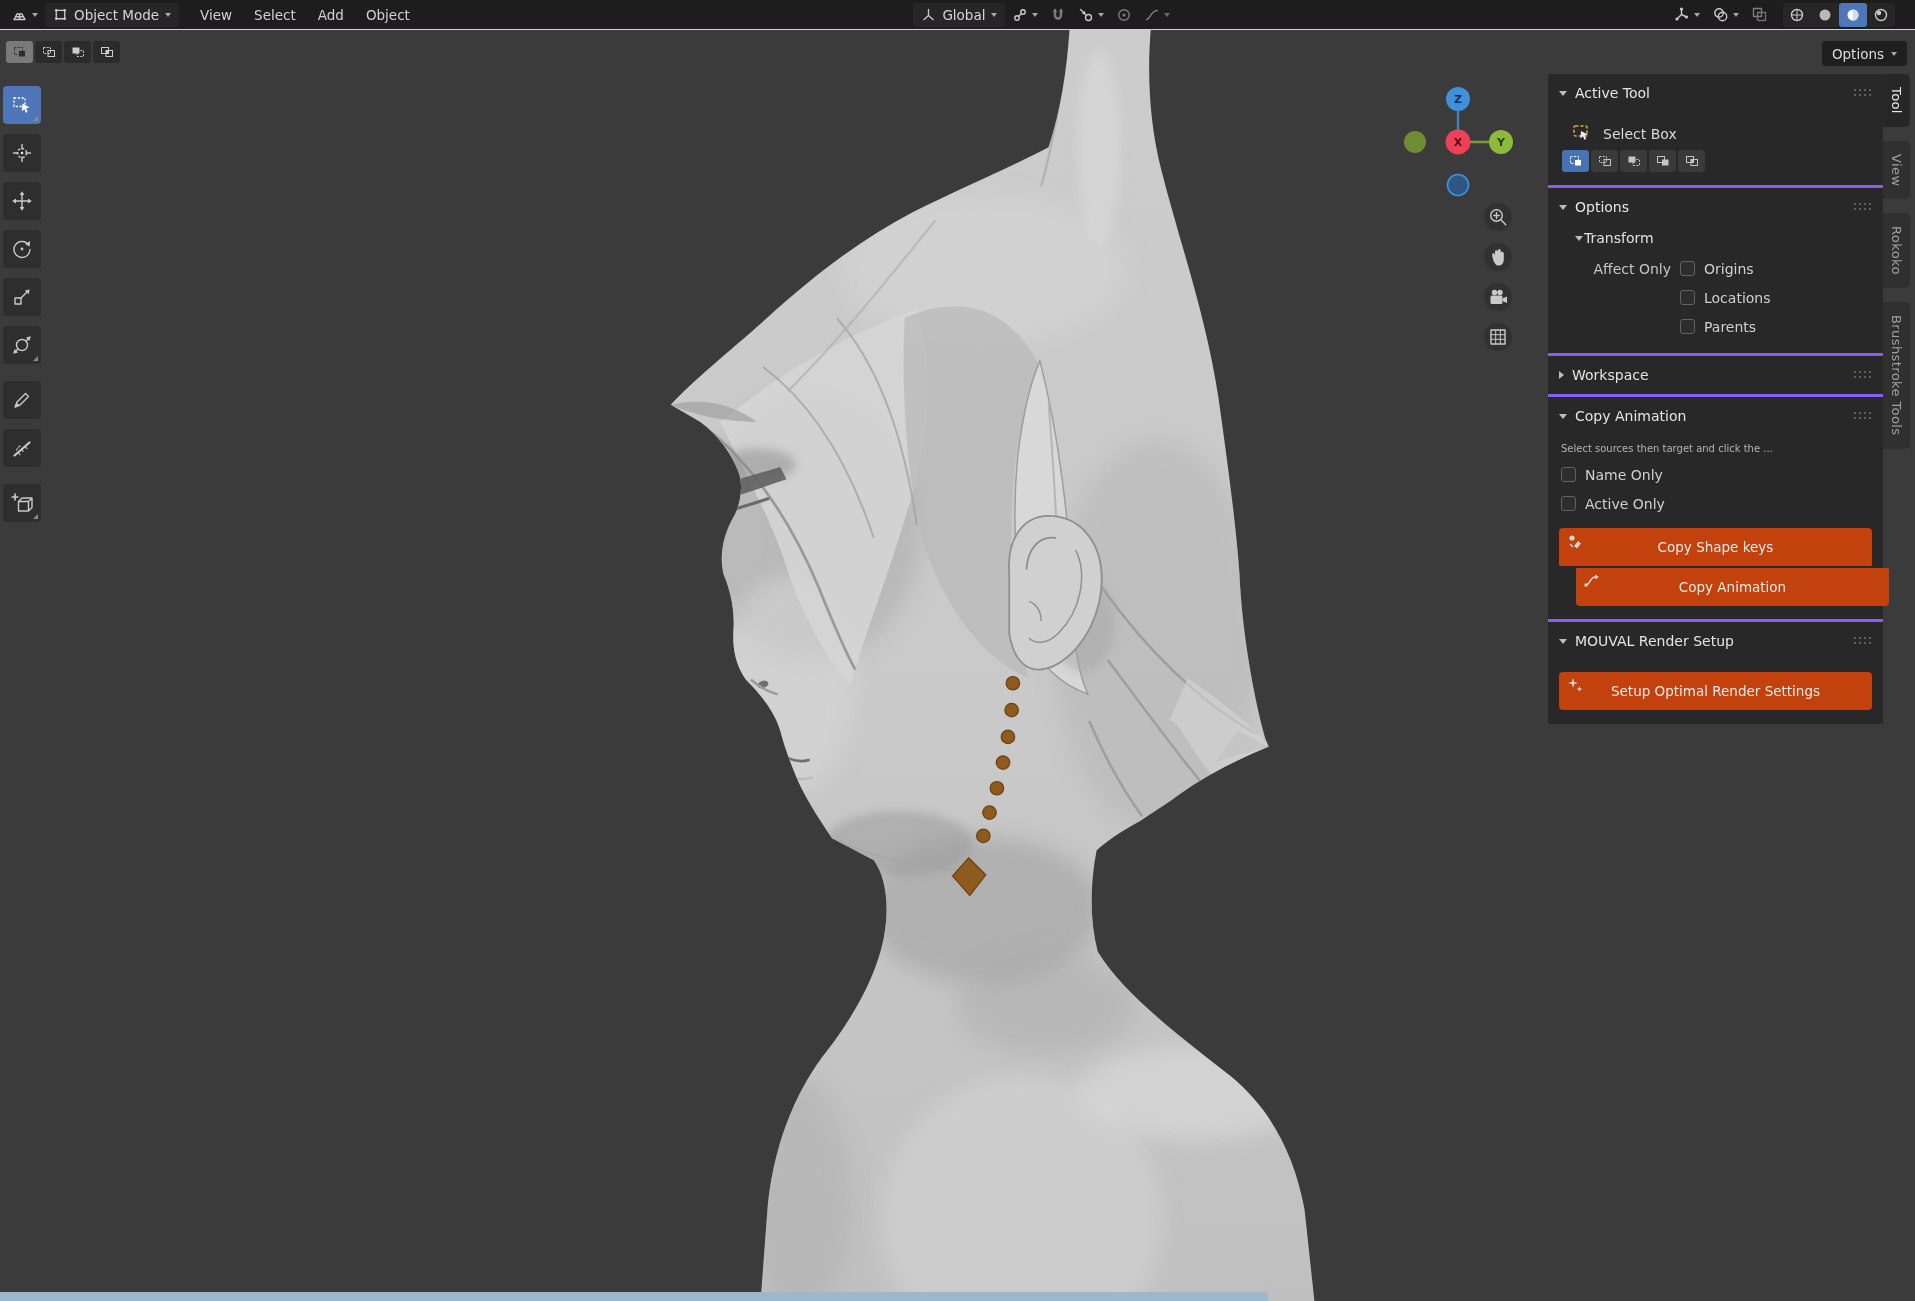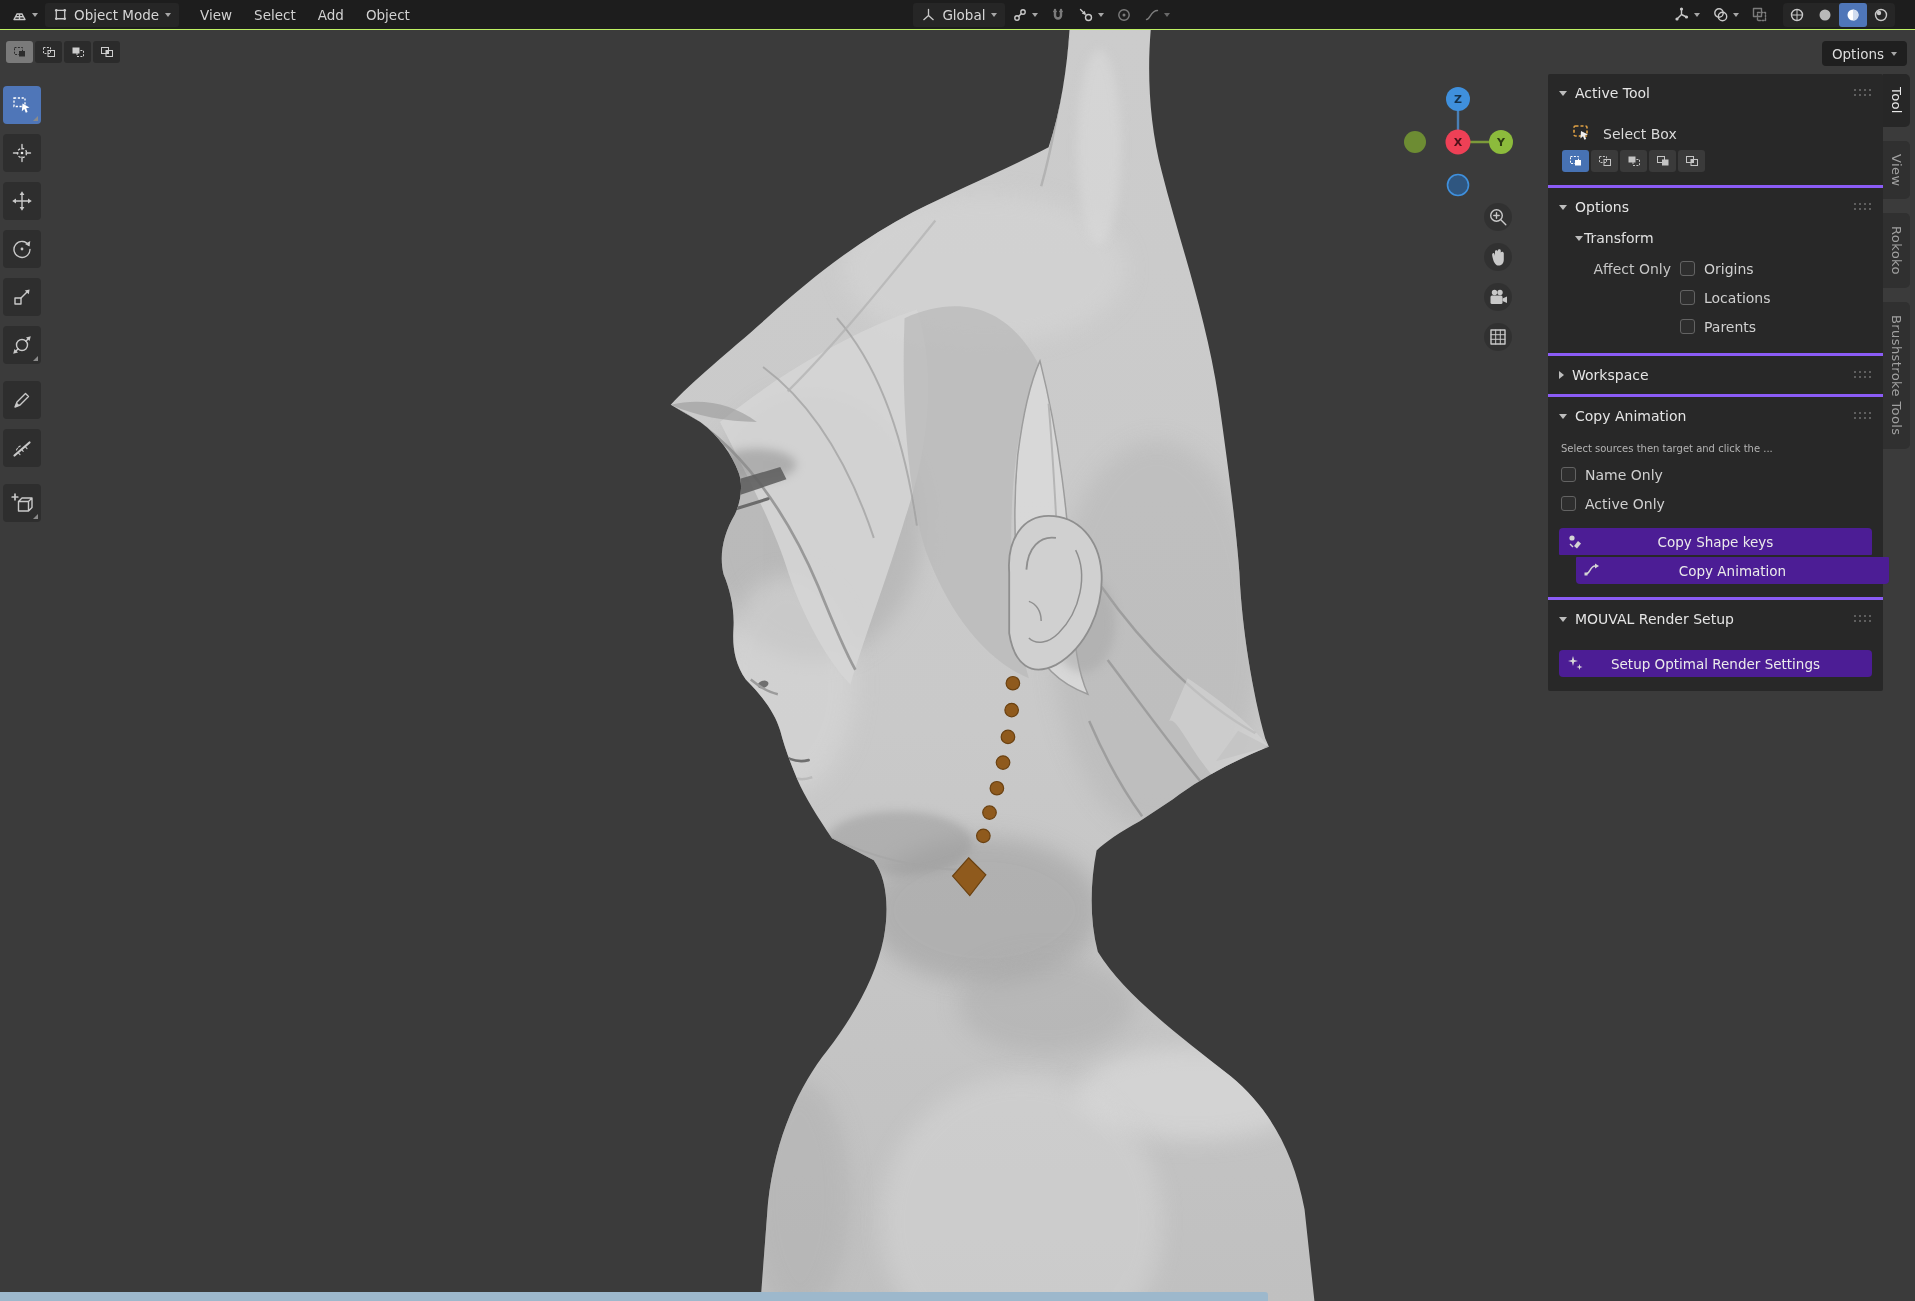--- a/index.html
+++ b/index.html
@@ -75,22 +75,22 @@
   .mode-btn{width:27px;height:22px;background:#3a3a3a;border:none;border-radius:3px;
     display:flex;align-items:center;justify-content:center;}
   .mode-btn.active{background:#4772b3;}
   .subhead{display:flex;align-items:center;gap:1px;padding:4px 11px 8px 27px;color:#e0e0e0;}
   .cbrow{display:flex;align-items:center;gap:9px;padding:0 11px;height:29px;color:#d0d0d0;}
   .affect{width:112px;text-align:right;color:#c6c6c6;}
   .spacer-affect{width:112px;}
   .cb{width:15px;height:15px;background:#2e2e2e;border:1px solid #636363;border-radius:3px;flex:none;}
   .cbrow.left{padding-left:13px;}
   .hint{padding:8px 13px 6px 13px;color:#b3b3b3;font-size:10px;white-space:nowrap;overflow:hidden;}
-  .pbtn{position:relative;display:flex;align-items:center;justify-content:center;height:27px;
-    background:#4c1d95;border:none;border-radius:3px;color:#ebebeb;font-size:13.5px;margin:0 11px;width:calc(100% - 22px);}
+  .pbtn{position:relative;display:flex;align-items:center;justify-content:center;height:38px;
+    background:#c2410c;border:none;border-radius:3px;color:#ebebeb;font-size:13.5px;margin:0 11px;width:calc(100% - 22px);}
   .pbtn .bicon{position:absolute;left:7px;top:4px;}
   .pbtn.stack-top{margin-top:10px;border-radius:4px 4px 1px 1px;}
   .pbtn.stack-bot{margin-top:2px;margin-bottom:13px;border-radius:1px 1px 4px 4px;margin-left:28px;}
   .pbtn.single{margin-top:12px;margin-bottom:14px;border-radius:4px;}
   .pad-b{padding-bottom:12px;}
 
   
   .tabstrip{position:absolute;top:44px;right:0;width:32px;display:flex;flex-direction:column;gap:14px;z-index:24;}
   .tab{writing-mode:vertical-rl;background:#303030;color:#a0a0a0;font-size:13px;width:27px;
     padding:13px 0;border-radius:0 5px 5px 0;display:flex;align-items:center;justify-content:center;letter-spacing:.4px;}

